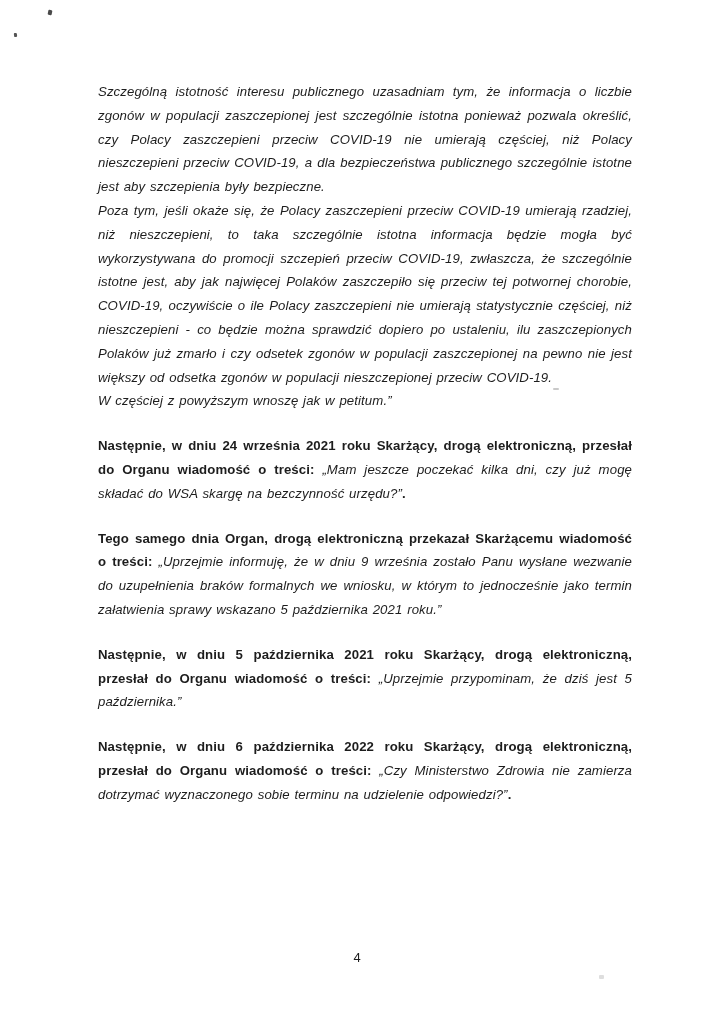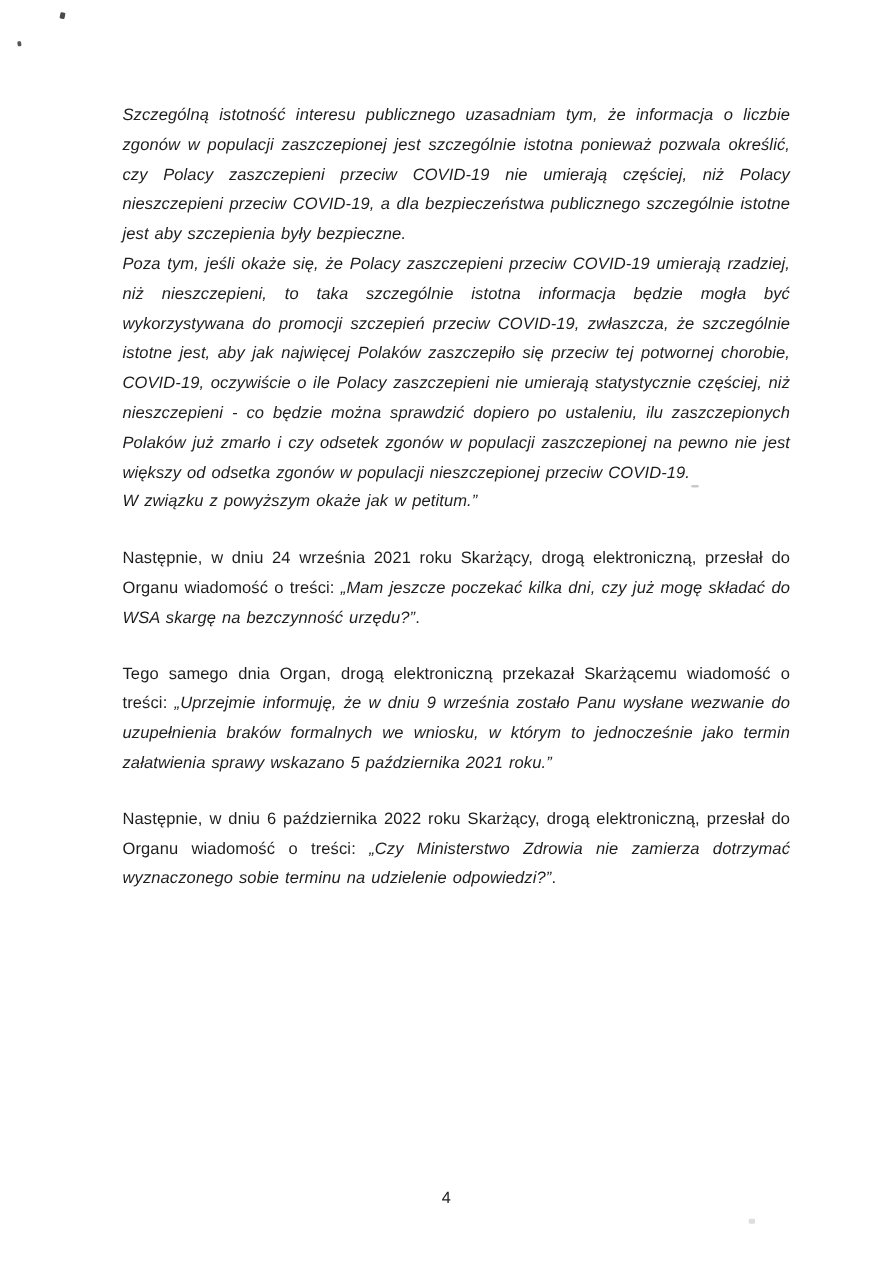--- a/index.html
+++ b/index.html
@@ -31,20 +31,21 @@
     word-spacing: 1px;
   }
   p.block.spaced {
     margin-top: 21px;
   }
   .seg-i {
     font-style: italic;
   }
   .seg-n {
     font-style: normal;
+    font-weight: bold;
   }
   .page-number {
     position: absolute;
     left: 0;
     right: 0;
     top: 950px;
     text-align: center;
     font-size: 13px;
     color: #1d1d1d;
   }
@@ -67,26 +68,27 @@
   <span class="artifact a2"></span>
   <span class="artifact a3"></span>
   <span class="artifact a4"></span>
 
   <div class="content">
 
     <p class="block"><span class="seg-i">Szczególną istotność interesu publicznego uzasadniam tym, że informacja o liczbie zgonów w populacji zaszczepionej jest szczególnie istotna ponieważ pozwala określić, czy Polacy zaszczepieni przeciw COVID-19 nie umierają częściej, niż Polacy nieszczepieni przeciw COVID-19, a dla bezpieczeństwa publicznego szczególnie istotne jest aby szczepienia były bezpieczne.</span></p>
 
     <p class="block"><span class="seg-i">Poza tym, jeśli okaże się, że Polacy zaszczepieni przeciw COVID-19 umierają rzadziej, niż nieszczepieni, to taka szczególnie istotna informacja będzie mogła być wykorzystywana do promocji szczepień przeciw COVID-19, zwłaszcza, że szczególnie istotne jest, aby jak najwięcej Polaków zaszczepiło się przeciw tej potwornej chorobie, COVID-19, oczywiście o ile Polacy zaszczepieni nie umierają statystycznie częściej, niż nieszczepieni - co będzie można sprawdzić dopiero po ustaleniu, ilu zaszczepionych Polaków już zmarło i czy odsetek zgonów w populacji zaszczepionej na pewno nie jest większy od odsetka zgonów w populacji nieszczepionej przeciw COVID-19.</span></p>
 
-    <p class="block"><span class="seg-i">W związku z powyższym okaże jak w petitum.”</span></p>
+    <p class="block"><span class="seg-i">W częściej z powyższym wnoszę jak w petitum.”</span></p>
 
     <p class="block spaced"><span class="seg-n">Następnie, w dniu 24 września 2021 roku Skarżący, drogą elektroniczną, przesłał do Organu wiadomość o treści: </span><span class="seg-i">„Mam jeszcze poczekać kilka dni, czy już mogę składać do WSA skargę na bezczynność urzędu?”</span><span class="seg-n">.</span></p>
 
     <p class="block spaced"><span class="seg-n">Tego samego dnia Organ, drogą elektroniczną przekazał Skarżącemu wiadomość o treści: </span><span class="seg-i">„Uprzejmie informuję, że w dniu 9 września zostało Panu wysłane wezwanie do uzupełnienia braków formalnych we wniosku, w którym to jednocześnie jako termin załatwienia sprawy wskazano 5 października 2021 roku.”</span></p>
 
+    <p class="block spaced"><span class="seg-n">Następnie, w dniu 5 października 2021 roku Skarżący, drogą elektroniczną, przesłał do Organu wiadomość o treści: </span><span class="seg-i">„Uprzejmie przypominam, że dziś jest 5 października.”</span></p>
 
     <p class="block spaced"><span class="seg-n">Następnie, w dniu 6 października 2022 roku Skarżący, drogą elektroniczną, przesłał do Organu  wiadomość o treści: </span><span class="seg-i">„Czy Ministerstwo Zdrowia nie zamierza dotrzymać wyznaczonego sobie terminu na udzielenie odpowiedzi?”</span><span class="seg-n">.</span></p>
 
 
   </div>
 
   <div class="page-number">4</div>
 
 </div>
 

